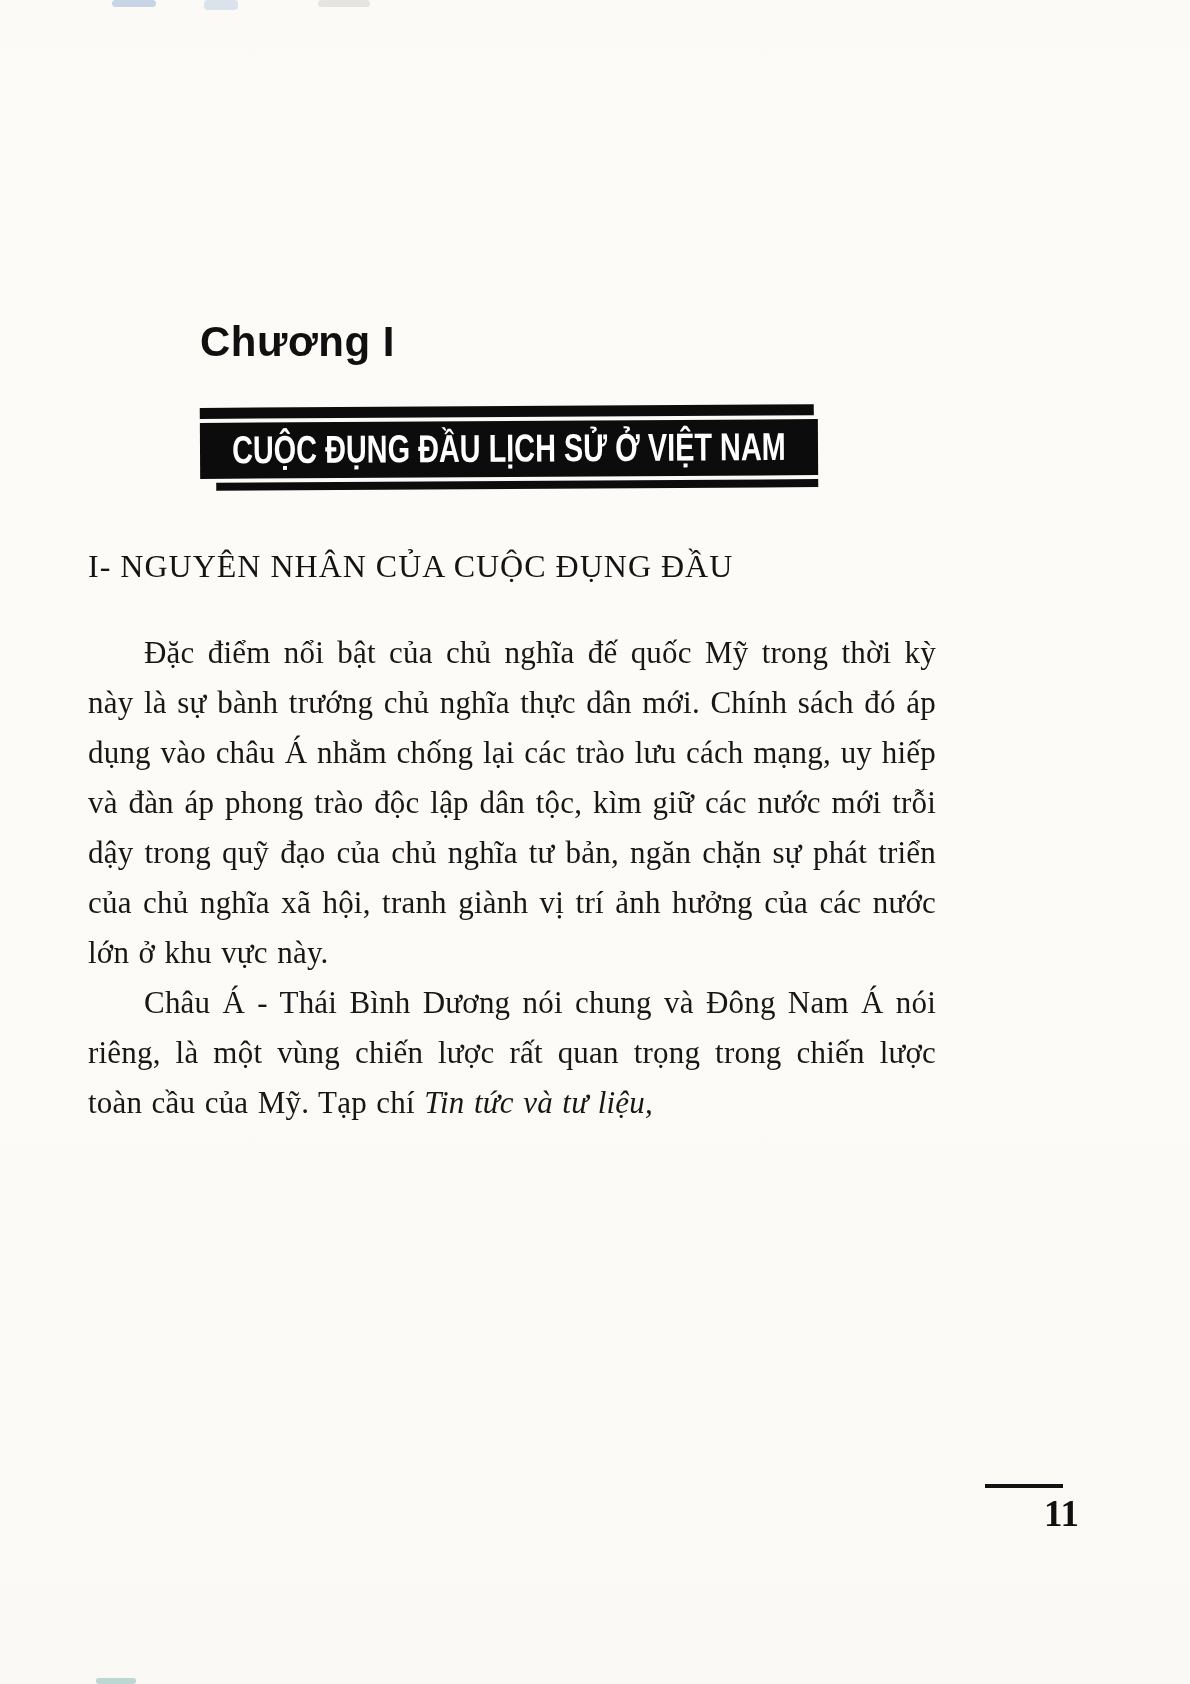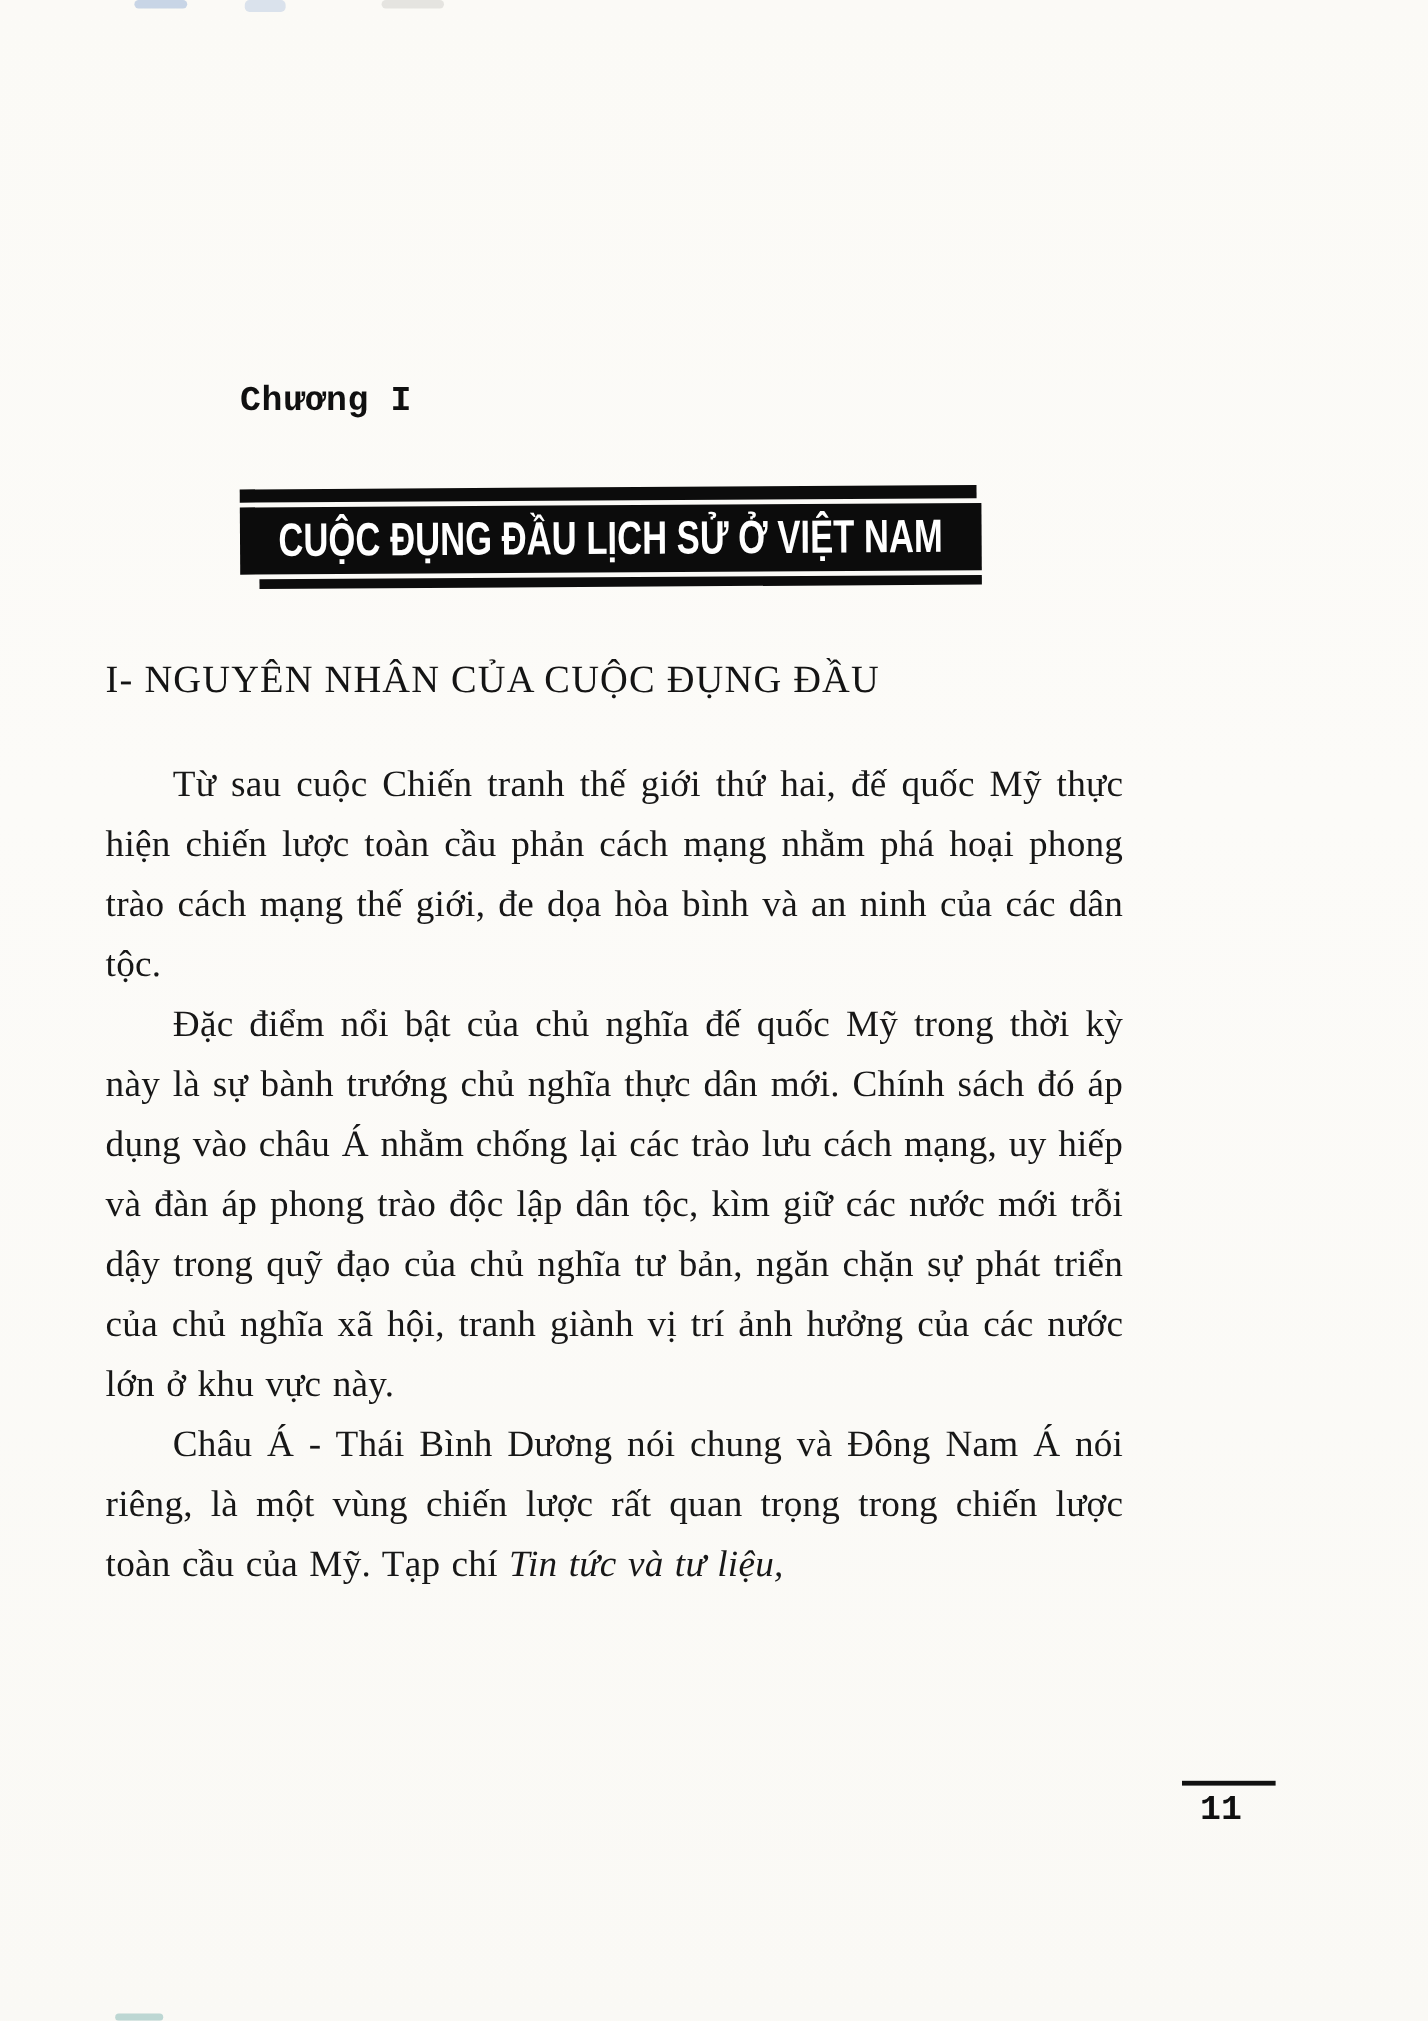--- a/index.html
+++ b/index.html
@@ -27,23 +27,23 @@
   }
   .artifact.a1 { left: 112px; top: 0; width: 44px; height: 7px; background: #9fb6d9; opacity: .55; }
   .artifact.a2 { left: 204px; top: 0; width: 34px; height: 10px; background: #b9c9e2; opacity: .5; }
   .artifact.a3 { left: 318px; top: 0; width: 52px; height: 7px; background: #c9c9c6; opacity: .45; }
   .artifact.a4 { left: 96px; top: 1678px; width: 40px; height: 6px; background: #7fb5b2; opacity: .5; }
 
   .chapter-label {
     position: absolute;
     left: 200px;
     top: 318px;
-    font-family: Liberation Mono, monospace;
+    font-family: Liberation Sans, sans-serif;
     font-weight: bold;
-    font-size: 29px;
+    font-size: 42px;
     letter-spacing: .5px;
     color: #101010;
   }
 
   .banner {
     position: absolute;
     left: 200px;
     top: 406px;
     width: 618px;
     transform: rotate(-0.35deg);
@@ -112,26 +112,26 @@
   .page-number-rule {
     position: absolute;
     left: 985px;
     top: 1484px;
     width: 78px;
     height: 4px;
     background: #111111;
   }
   .page-number {
     position: absolute;
-    left: 1000px;
+    left: 1044px;
     top: 1492px;
-    font-size: 29px;
+    font-size: 37px;
     font-weight: bold;
     color: #101010;
-    font-family: Liberation Mono, monospace;
+    font-family: Liberation Serif, serif;
   }
 </style>
 </head>
 <body>
 
 <div class="page">
 
   <div class="artifact a1"></div>
   <div class="artifact a2"></div>
   <div class="artifact a3"></div>
@@ -143,21 +143,20 @@
     <div class="banner-strip-top"></div>
     <div class="banner-main">
       <span class="banner-text">CUỘC ĐỤNG ĐẦU LỊCH SỬ Ở VIỆT NAM</span>
     </div>
     <div class="banner-strip-bottom"></div>
   </div>
 
   <div class="section-heading">I- NGUYÊN NHÂN CỦA CUỘC ĐỤNG ĐẦU</div>
 
   <div class="body-text">
-    <p>Từ sau cuộc Chiến tranh thế giới thứ hai, đế quốc Mỹ thực hiện chiến lược toàn cầu phản cách mạng nhằm phá hoại phong trào cách mạng thế giới, đe dọa hòa bình và an ninh của các dân tộc.</p>
     <p>Đặc điểm nổi bật của chủ nghĩa đế quốc Mỹ trong thời kỳ này là sự bành trướng chủ nghĩa thực dân mới. Chính sách đó áp dụng vào châu Á nhằm chống lại các trào lưu cách mạng, uy hiếp và đàn áp phong trào độc lập dân tộc, kìm giữ các nước mới trỗi dậy trong quỹ đạo của chủ nghĩa tư bản, ngăn chặn sự phát triển của chủ nghĩa xã hội, tranh giành vị trí ảnh hưởng của các nước lớn ở khu vực này.</p>
     <p><span>Châu Á - Thái Bình Dương nói chung và Đông Nam Á nói riêng, là một vùng chiến lược rất quan trọng trong chiến lược toàn cầu của Mỹ. Tạp chí </span><span class="ital">Tin tức và tư liệu,</span></p>
   </div>
 
   <div class="page-number-rule"></div>
   <div class="page-number">11</div>
 
 </div>
 
 </body></html>

